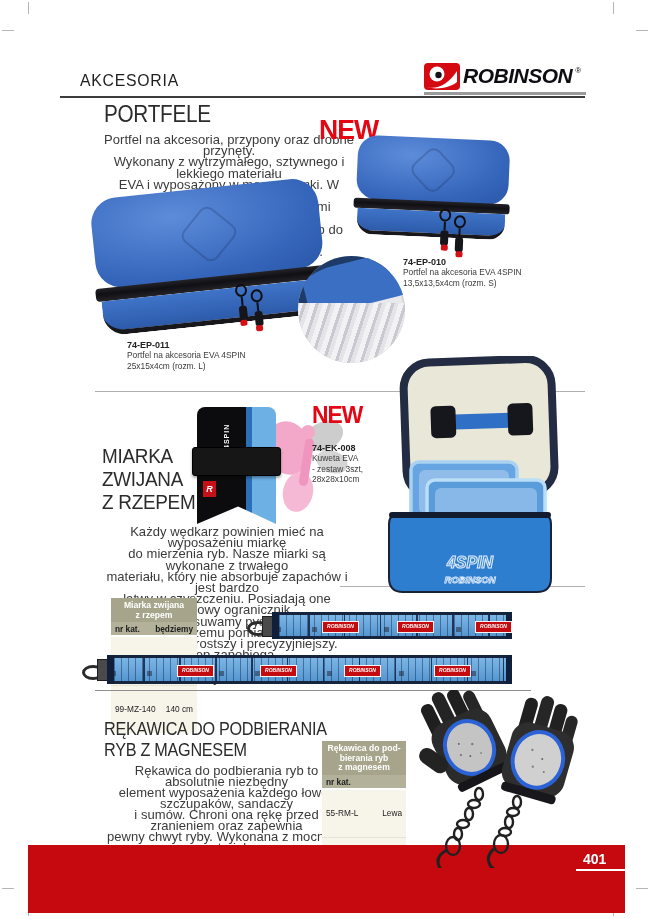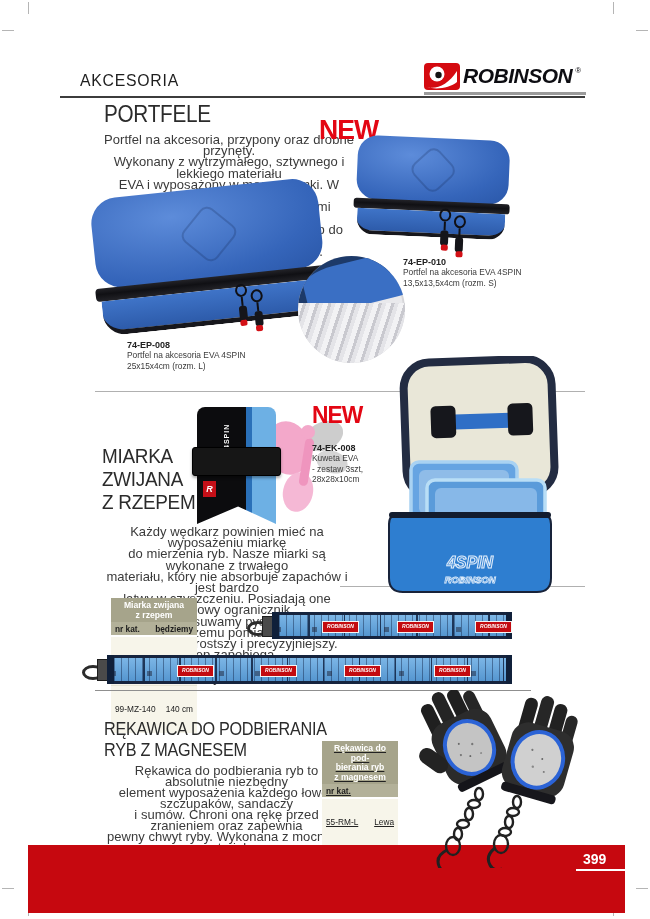--- a/index.html
+++ b/index.html
@@ -138,21 +138,21 @@
     <div class="abs" style="left:6%;top:4%;width:105%;height:42%;background:#3a6fc4;transform:rotate(-14deg);border-radius:30% 40% 20% 30%;"></div>
     <div class="abs" style="left:0;top:44%;width:100%;height:60%;background:repeating-linear-gradient(108deg,#f2f2f4 0 5px,#c9c9cf 5px 8px,#e4e4e8 8px 12px);"></div>
   </div>
 
   <div class="abs" style="left:403px;top:257px;z-index:3;">
     <div class="pcode">74-EP-010</div>
     <div class="pdet">Portfel na akcesoria EVA 4SPIN
 13,5x13,5x4cm (rozm. S)</div>
   </div>
   <div class="abs" style="left:127px;top:340px;z-index:3;">
-    <div class="pcode">74-EP-008</div>
+    <div class="pcode">74-EP-011</div>
     <div class="pdet">Portfel na akcesoria EVA 4SPIN
 25x15x4cm (rozm. L)</div>
   </div>
 
   <div class="abs" style="left:95px;top:391px;width:490px;height:1px;background:#b0b0b0;"></div>
   <div class="abs" style="left:340px;top:586px;width:245px;height:1px;background:#b0b0b0;"></div>
 
   <div class="abs h-big" style="left:102px;top:444px;font-size:21px;line-height:23px;">MIARKA
 ZWIJANA
 Z RZEPEM</div>
@@ -257,21 +257,21 @@
   <div class="abs h-big" style="left:104px;top:719px;font-size:18px;line-height:20.5px;">RĘKAWICA DO PODBIERANIA
 RYB Z MAGNESEM</div>
   <div class="abs para" style="left:104px;top:765px;width:245px;line-height:11px;">Rękawica do podbierania ryb to absolutnie niezbędny
 element wyposażenia każdego łowcy szczupaków, sandaczy
 i sumów. Chroni ona rękę przed zranieniem oraz zapewnia
 pewny chwyt ryby. Wykonana z mocnego materiału
 powlekanego gumą, który nie chłonie wody przez co łatwo
 utrzymać ją w czystości. Magnes pozwala przypiąć rękawicę
 np. do kamizelki.</div>
 
-  <div class="abs tbl" style="left:322px;top:741px;width:76px;text-decoration:underline;">
+  <div class="abs tbl" style="left:322px;top:741px;width:84px;">
     <div class="tbl-hd">Rękawica do pod-
 bierania ryb
 z magnesem</div>
     <div class="tbl-cols">
       <span>nr kat.</span>
     </div>
     <div class="tbl-body">
       <div class="tbl-row">
         <span>55-RM-L</span>
         <span>Lewa</span>
@@ -325,16 +325,16 @@
         <ellipse cx="100" cy="122" rx="6" ry="4"></ellipse>
         <ellipse cx="96" cy="132" rx="4" ry="6"></ellipse>
         <ellipse cx="92" cy="142" rx="6" ry="4"></ellipse>
         <ellipse cx="88" cy="154" rx="7" ry="9"></ellipse>
         <path d="M82 158 q-10 8 -5 17 q4 7 12 4" stroke-width="3"></path>
       </g>
     </svg>
   </div>
 
   <div class="abs" style="left:28px;top:845px;width:597px;height:68px;background:#c6080f;z-index:2;"></div>
-  <div class="abs" style="left:583px;top:851px;font-size:14px;font-weight:bold;color:#fff;z-index:3;">399</div>
+  <div class="abs" style="left:583px;top:851px;font-size:14px;font-weight:bold;color:#fff;z-index:3;">401</div>
   <div class="abs" style="left:576px;top:869px;width:49px;height:1.5px;background:#fff;z-index:3;"></div>
 
 </div>
 
 </body></html>

